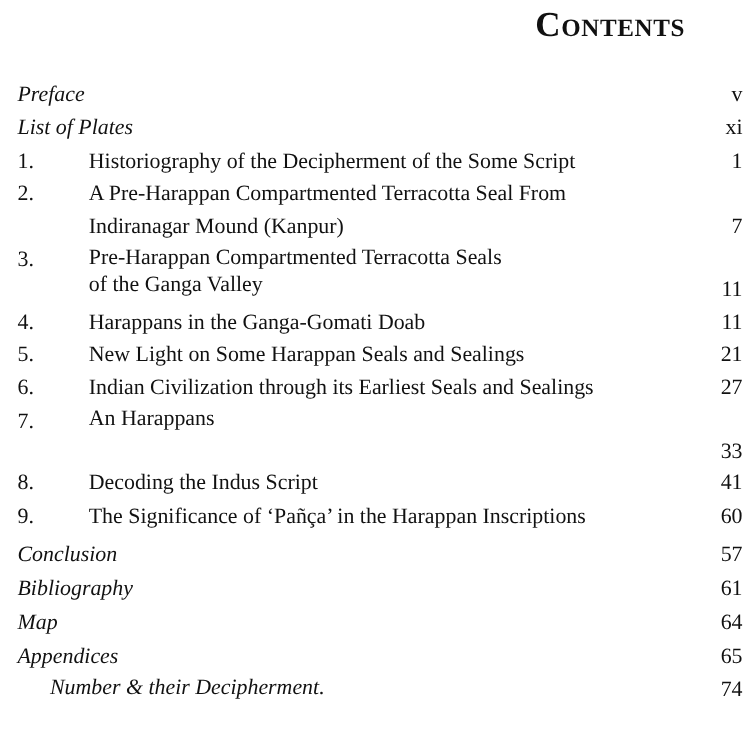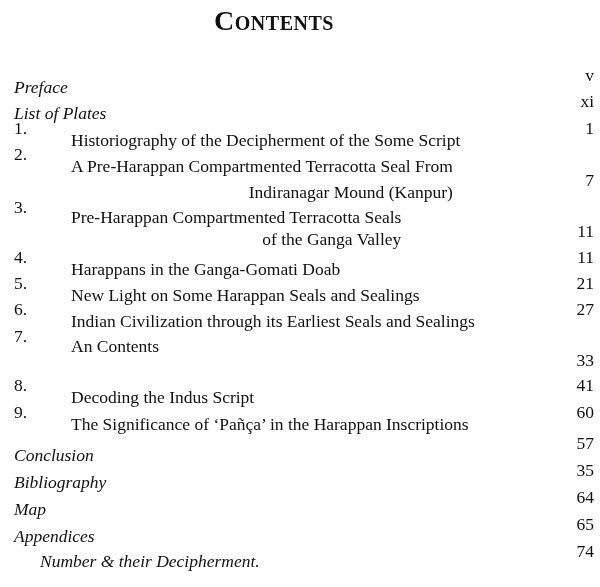--- a/index.html
+++ b/index.html
@@ -13,21 +13,21 @@
       position: relative;
       overflow: hidden;
       font-family: "Liberation Serif", "DejaVu Serif", serif;
       color: #111111;
     }
     .title {
       position: absolute;
       top: 5px;
       left: 0;
       width: 548px;
-      text-align: center;
+      text-align: right;
       font-weight: bold;
       font-size: 28px;
       letter-spacing: 0.5px;
       font-variant: small-caps;
       line-height: 32px;
     }
     .toc {
       position: absolute;
       left: 14px;
       top: 62px;
@@ -41,26 +41,25 @@
       line-height: 26px;
     }
     .row .num {
       position: absolute;
       left: 0;
       top: 0;
     }
     .row .text {
       position: absolute;
       left: 57px;
-      top: 12px;
+      top: 0;
       white-space: nowrap;
     }
     .row .text .line2 {
       display: block;
-      text-align: right;
     }
     .row.front .text {
       left: 0;
     }
     .row.italic .text {
       font-style: italic;
     }
     .row .page {
       position: absolute;
       right: 0;
@@ -125,21 +124,21 @@
 
   <div class="row" style="top:234px;">
     <span class="num">6.</span>
     <span class="text">Indian Civilization through its Earliest Seals and Sealings</span>
     <span class="page">27</span>
   </div>
 
   <div class="row" style="top:261px; height:50px;">
     <span class="num">7.</span>
     <span class="text">
-      <span class="line2" style="line-height:22px;">An Contents</span>
+      <span class="line2" style="line-height:22px;">An Harappans</span>
     </span>
     <span class="page" style="top:24px;font-family:Liberation Serif, serif;">33</span>
   </div>
 
   <div class="row" style="top:310px;">
     <span class="num">8.</span>
     <span class="text">Decoding the Indus Script</span>
     <span class="page">41</span>
   </div>
 
@@ -148,21 +147,21 @@
     <span class="text">The Significance of ‘Pañça’ in the Harappan Inscriptions</span>
     <span class="page">60</span>
   </div>
 
   <div class="row front italic" style="top:368px;">
     <span class="text">Conclusion</span>
     <span class="page">57</span>
   </div>
   <div class="row front italic" style="top:395px;">
     <span class="text">Bibliography</span>
-    <span class="page">35</span>
+    <span class="page">61</span>
   </div>
   <div class="row front italic" style="top:422px;">
     <span class="text">Map</span>
     <span class="page">64</span>
   </div>
   <div class="row front italic" style="top:449px;">
     <span class="text">Appendices</span>
     <span class="page">65</span>
   </div>
   <div class="row front italic" style="top:476px; height:48px;">

